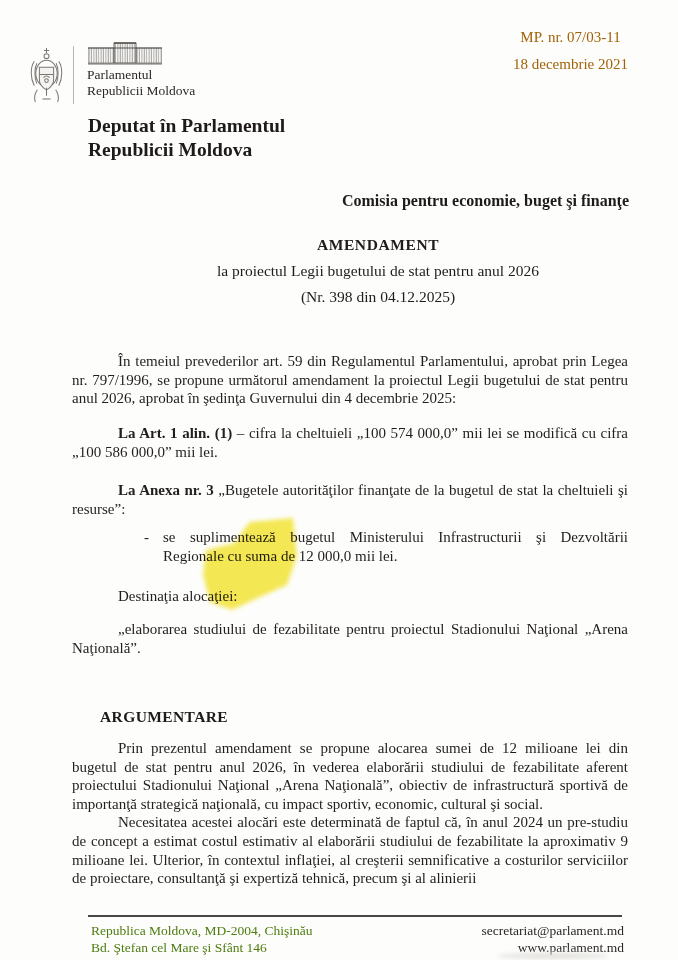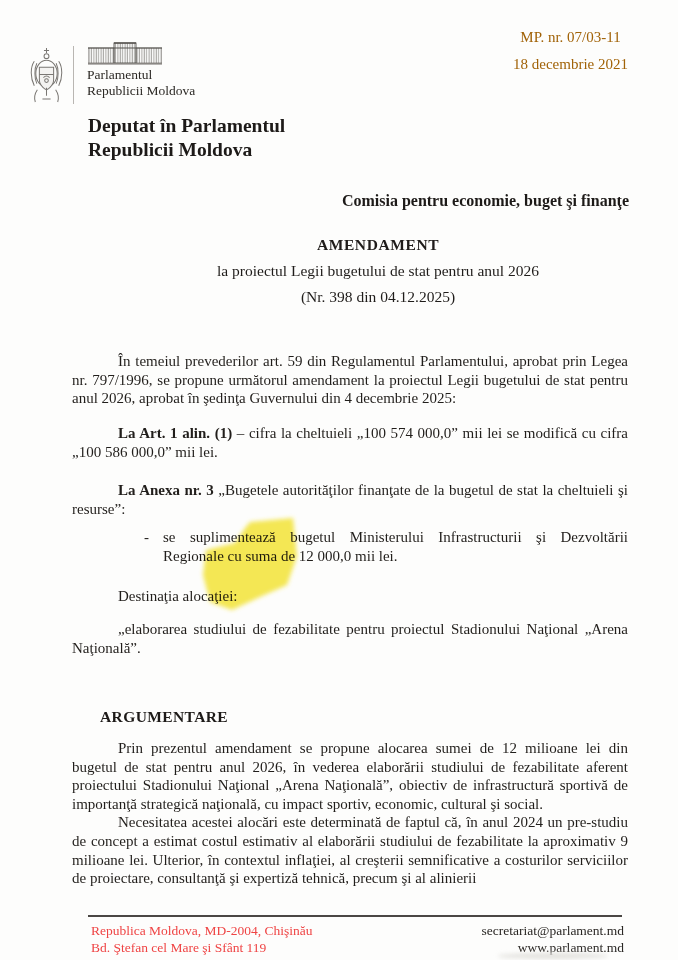--- a/index.html
+++ b/index.html
@@ -37,21 +37,21 @@
   .dest-text{top:620px;}
   .arg-heading{position:absolute;left:100px;top:708px;width:556px;
     font-size:15.5px;font-weight:bold;letter-spacing:.4px;color:#1d1a18;}
   .arg-block{top:739px;}
   .arg-block p{margin:0;}
   
   .highlight-svg{position:absolute;left:186px;top:500px;width:130px;height:125px;
     mix-blend-mode:multiply;pointer-events:none;}
   
   .footer-line{position:absolute;left:88px;top:915px;width:534px;height:2px;background:#4a4744;}
-  .footer-left{position:absolute;left:91px;top:923px;font-size:13.5px;line-height:16.5px;color:#ef4444;}
+  .footer-left{position:absolute;left:91px;top:923px;font-size:13.5px;line-height:16.5px;color:#4d7c0f;}
   .footer-right{position:absolute;right:54px;top:923px;text-align:right;font-size:13.5px;line-height:16.5px;color:#2a2724;}
   .smudge{position:absolute;right:70px;top:953px;width:110px;height:6px;background:#e3e2de;
     border-radius:50%;filter:blur(2px);}
 </style>
 </head>
 <body>
 
 <div class="page">
 
   <svg class="emblem" viewBox="0 0 34 56" fill="none" stroke="#7a7773" stroke-width="1">
@@ -135,21 +135,21 @@
   <div class="arg-heading">ARGUMENTARE</div>
 
   <div class="col bodytext arg-block">
     <p class="indent">Prin prezentul amendament se propune alocarea sumei de 12 milioane lei din bugetul de stat pentru anul 2026, în vederea elaborării studiului de fezabilitate aferent proiectului Stadionului Naţional „Arena Naţională”, obiectiv de infrastructură sportivă de importanţă strategică naţională, cu impact sportiv, economic, cultural şi social.</p>
     <p class="indent">Necesitatea acestei alocări este determinată de faptul că, în anul 2024 un pre-studiu de concept a estimat costul estimativ al elaborării studiului de fezabilitate la aproximativ 9 milioane lei. Ulterior, în contextul inflaţiei, al creşterii semnificative a costurilor serviciilor de proiectare, consultanţă şi expertiză tehnică, precum şi al alinierii</p>
   </div>
 
   <div class="footer-line"></div>
   <div class="footer-left">
     <div>Republica Moldova, MD-2004, Chişinău</div>
-    <div>Bd. Ştefan cel Mare şi Sfânt 119</div>
+    <div>Bd. Ştefan cel Mare şi Sfânt 146</div>
   </div>
   <div class="footer-right">
     <div>secretariat@parlament.md</div>
     <div>www.parlament.md</div>
   </div>
   <div class="smudge"></div>
 
 </div>
 
 </body></html>

